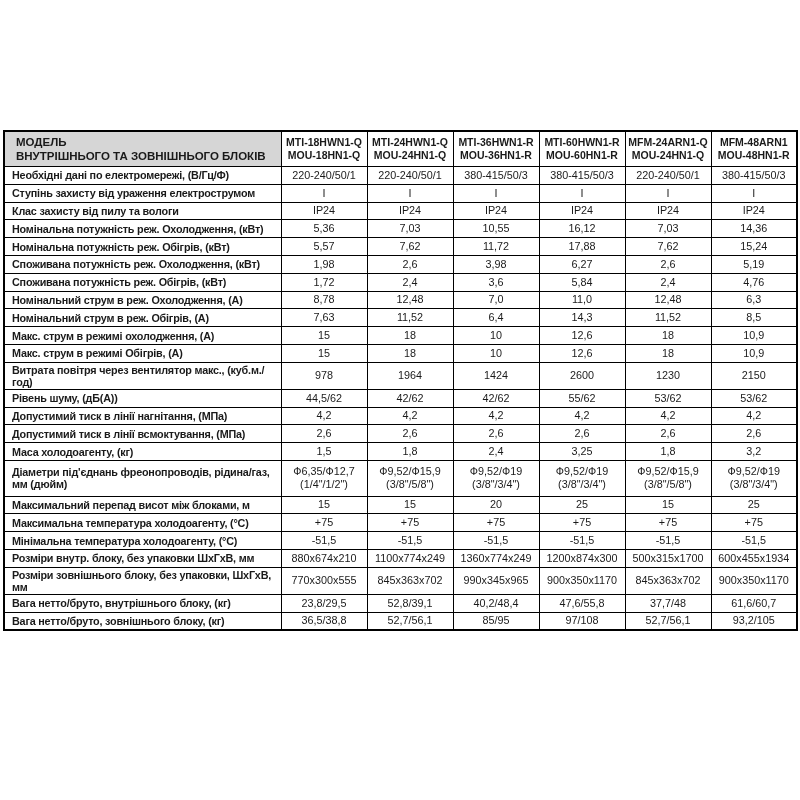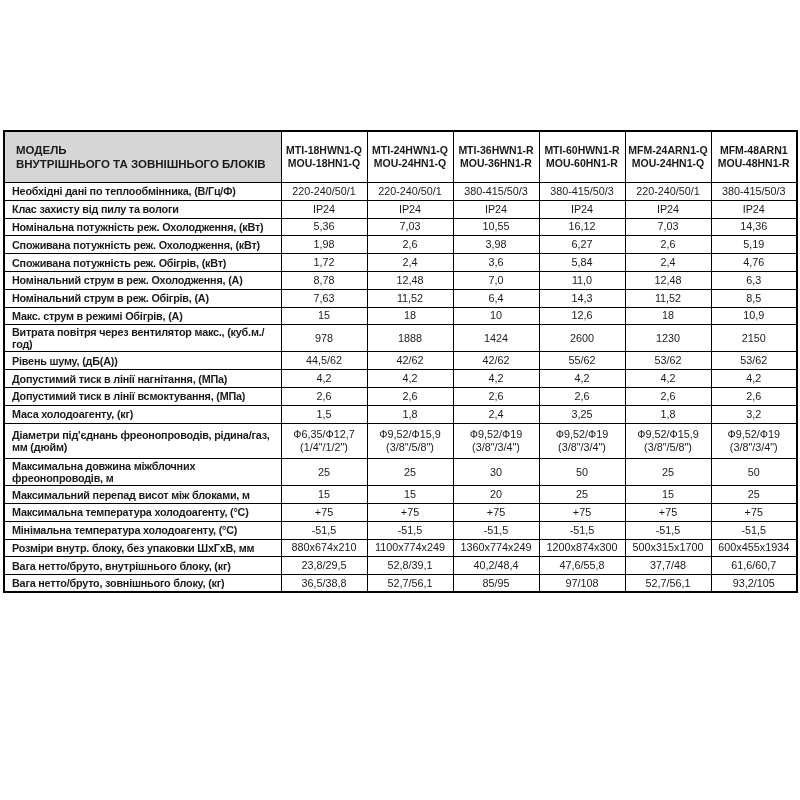--- a/index.html
+++ b/index.html
@@ -41,21 +41,21 @@
     font-weight: bold;
     line-height: 14px;
     text-transform: none;
   }
   th.model-col {
     background: #ffffff;
     text-align: center;
     font-size: 10.5px;
     font-weight: bold;
     line-height: 13px;
-    padding: 12px 1px;
+    padding: 4px 1px;
   }
   td.label-col {
     text-align: left;
     padding: 1px 4px 1px 7px;
     font-size: 10.8px;
     font-weight: bold;
     letter-spacing: -0.2px;
     line-height: 12px;
   }
   td.value-cell {
@@ -108,47 +108,65 @@
           <div>MOU-24HN1-Q</div>
         </th>
         <th class="model-col">
           <div>MFM-48ARN1</div>
           <div>MOU-48HN1-R</div>
         </th>
       </tr>
     </thead>
     <tbody id="spec-body">
         <tr>
-          <td class="label-col">Необхідні дані по теплообмінника, (В/Гц/Ф)</td>
+          <td class="label-col">Необхідні дані по електромережі, (В/Гц/Ф)</td>
           <td class="value-cell">220-240/50/1</td>
           <td class="value-cell">220-240/50/1</td>
           <td class="value-cell">380-415/50/3</td>
           <td class="value-cell">380-415/50/3</td>
           <td class="value-cell">220-240/50/1</td>
           <td class="value-cell">380-415/50/3</td>
+        </tr>
+        <tr>
+          <td class="label-col">Ступінь захисту від ураження електрострумом</td>
+          <td class="value-cell">I</td>
+          <td class="value-cell">I</td>
+          <td class="value-cell">I</td>
+          <td class="value-cell">I</td>
+          <td class="value-cell">I</td>
+          <td class="value-cell">I</td>
         </tr>
         <tr>
           <td class="label-col">Клас захисту від пилу та вологи</td>
           <td class="value-cell">IP24</td>
           <td class="value-cell">IP24</td>
           <td class="value-cell">IP24</td>
           <td class="value-cell">IP24</td>
           <td class="value-cell">IP24</td>
           <td class="value-cell">IP24</td>
         </tr>
         <tr>
           <td class="label-col">Номінальна потужність реж. Охолодження, (кВт)</td>
           <td class="value-cell">5,36</td>
           <td class="value-cell">7,03</td>
           <td class="value-cell">10,55</td>
           <td class="value-cell">16,12</td>
           <td class="value-cell">7,03</td>
           <td class="value-cell">14,36</td>
         </tr>
         <tr>
+          <td class="label-col">Номінальна потужність реж. Обігрів, (кВт)</td>
+          <td class="value-cell">5,57</td>
+          <td class="value-cell">7,62</td>
+          <td class="value-cell">11,72</td>
+          <td class="value-cell">17,88</td>
+          <td class="value-cell">7,62</td>
+          <td class="value-cell">15,24</td>
+        </tr>
+        <tr>
           <td class="label-col">Споживана потужність реж. Охолодження, (кВт)</td>
           <td class="value-cell">1,98</td>
           <td class="value-cell">2,6</td>
           <td class="value-cell">3,98</td>
           <td class="value-cell">6,27</td>
           <td class="value-cell">2,6</td>
           <td class="value-cell">5,19</td>
         </tr>
         <tr>
           <td class="label-col">Споживана потужність реж. Обігрів, (кВт)</td>
@@ -171,32 +189,41 @@
         <tr>
           <td class="label-col">Номінальний струм в реж. Обігрів, (А)</td>
           <td class="value-cell">7,63</td>
           <td class="value-cell">11,52</td>
           <td class="value-cell">6,4</td>
           <td class="value-cell">14,3</td>
           <td class="value-cell">11,52</td>
           <td class="value-cell">8,5</td>
         </tr>
         <tr>
-          <td class="label-col">Макс. струм в режимі Обігрів, (А)</td>
+          <td class="label-col">Макс. струм в режимі охолодження, (А)</td>
           <td class="value-cell">15</td>
           <td class="value-cell">18</td>
           <td class="value-cell">10</td>
           <td class="value-cell">12,6</td>
           <td class="value-cell">18</td>
           <td class="value-cell">10,9</td>
         </tr>
         <tr>
+          <td class="label-col">Макс. струм в режимі Обігрів, (А)</td>
+          <td class="value-cell">15</td>
+          <td class="value-cell">18</td>
+          <td class="value-cell">10</td>
+          <td class="value-cell">12,6</td>
+          <td class="value-cell">18</td>
+          <td class="value-cell">10,9</td>
+        </tr>
+        <tr>
           <td class="label-col">Витрата повітря через вентилятор макс., (куб.м./год)</td>
           <td class="value-cell">978</td>
-          <td class="value-cell">1888</td>
+          <td class="value-cell">1964</td>
           <td class="value-cell">1424</td>
           <td class="value-cell">2600</td>
           <td class="value-cell">1230</td>
           <td class="value-cell">2150</td>
         </tr>
         <tr>
           <td class="label-col">Рівень шуму, (дБ(А))</td>
           <td class="value-cell">44,5/62</td>
           <td class="value-cell">42/62</td>
           <td class="value-cell">42/62</td>
@@ -240,29 +267,20 @@
           <td class="value-cell">Ф9,52/Ф19
 (3/8"/3/4")</td>
           <td class="value-cell">Ф9,52/Ф19
 (3/8"/3/4")</td>
           <td class="value-cell">Ф9,52/Ф15,9
 (3/8"/5/8")</td>
           <td class="value-cell">Ф9,52/Ф19
 (3/8"/3/4")</td>
         </tr>
         <tr>
-          <td class="label-col">Максимальна довжина міжблочних фреонопроводів, м</td>
-          <td class="value-cell">25</td>
-          <td class="value-cell">25</td>
-          <td class="value-cell">30</td>
-          <td class="value-cell">50</td>
-          <td class="value-cell">25</td>
-          <td class="value-cell">50</td>
-        </tr>
-        <tr>
           <td class="label-col">Максимальний перепад висот між блоками, м</td>
           <td class="value-cell">15</td>
           <td class="value-cell">15</td>
           <td class="value-cell">20</td>
           <td class="value-cell">25</td>
           <td class="value-cell">15</td>
           <td class="value-cell">25</td>
         </tr>
         <tr>
           <td class="label-col">Максимальна температура холодоагенту, (°С)</td>
@@ -285,20 +303,29 @@
         <tr>
           <td class="label-col">Розміри внутр. блоку, без упаковки ШхГхВ, мм</td>
           <td class="value-cell">880x674x210</td>
           <td class="value-cell">1100x774x249</td>
           <td class="value-cell">1360x774x249</td>
           <td class="value-cell">1200x874x300</td>
           <td class="value-cell">500x315x1700</td>
           <td class="value-cell">600x455x1934</td>
         </tr>
         <tr>
+          <td class="label-col">Розміри зовнішнього блоку, без упаковки, ШхГхВ, мм</td>
+          <td class="value-cell">770x300x555</td>
+          <td class="value-cell">845x363x702</td>
+          <td class="value-cell">990x345x965</td>
+          <td class="value-cell">900x350x1170</td>
+          <td class="value-cell">845x363x702</td>
+          <td class="value-cell">900x350x1170</td>
+        </tr>
+        <tr>
           <td class="label-col">Вага нетто/бруто, внутрішнього блоку, (кг)</td>
           <td class="value-cell">23,8/29,5</td>
           <td class="value-cell">52,8/39,1</td>
           <td class="value-cell">40,2/48,4</td>
           <td class="value-cell">47,6/55,8</td>
           <td class="value-cell">37,7/48</td>
           <td class="value-cell">61,6/60,7</td>
         </tr>
         <tr>
           <td class="label-col">Вага нетто/бруто, зовнішнього блоку, (кг)</td>

